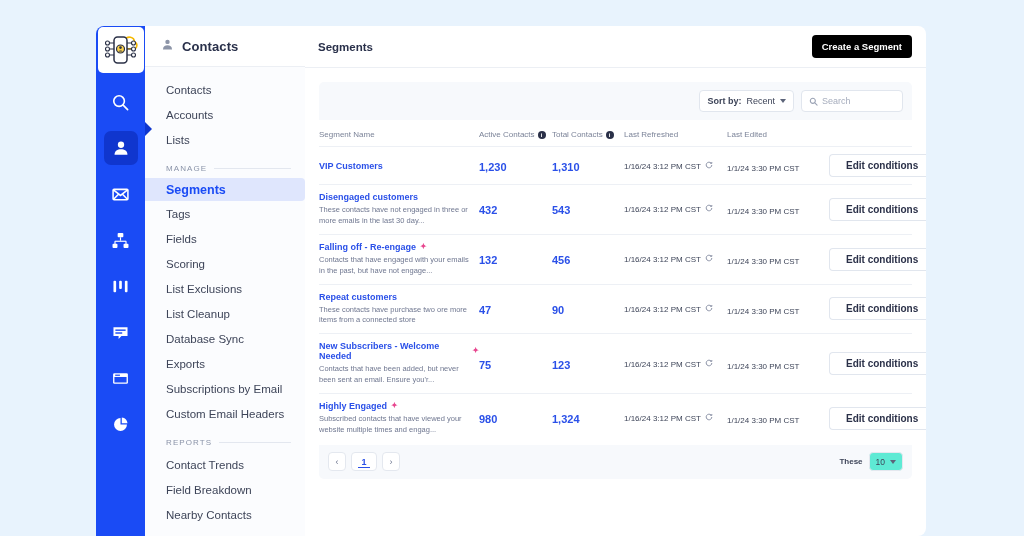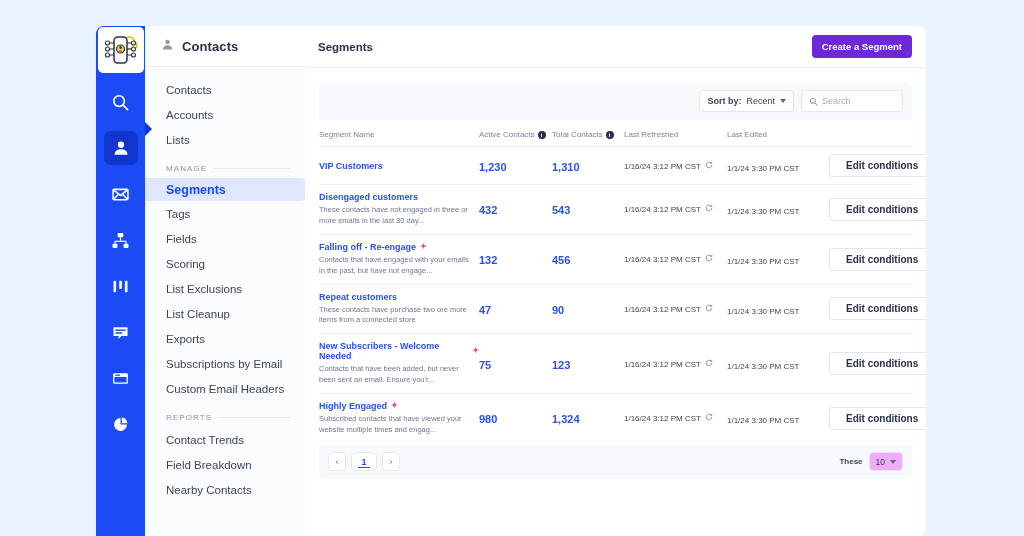--- a/index.html
+++ b/index.html
@@ -91,21 +91,21 @@
     z-index: 2;
     overflow: hidden;
   }
   .card-top {
     height: 42px; display: flex; align-items: center;
     justify-content: space-between; padding: 0 14px 0 13px;
     border-bottom: 1px solid #eceff4;
   }
   .card-top .h1 { font-size: 11.5px; font-weight: bold; color: #29304a; }
   .btn-primary {
-    background: #6d28d9; color: #fff; border: none; border-radius: 4px;
+    background: #000000; color: #fff; border: none; border-radius: 4px;
     font-size: 9.5px; font-weight: bold; padding: 6px 10px; cursor: pointer;
     font-family: "Liberation Sans", sans-serif;
   }
 
   .tablewrap { padding: 14px 14px 0 14px; }
 
   .toolbar {
     background: #f7f9fc; border-radius: 5px 5px 0 0;
     height: 38px; display: flex; align-items: center;
     justify-content: flex-end; gap: 7px; padding: 0 9px;
@@ -184,21 +184,21 @@
     font-size: 9px; color: #2a50e8; font-weight: bold; cursor: pointer;
     position: relative;
   }
   .pg-cur::after {
     content: ""; position: absolute; bottom: 2px; left: 6px; right: 6px;
     height: 1.5px; background: #2a50e8;
   }
   .pg-right { display: flex; align-items: center; gap: 6px; }
   .pg-right .lbl { font-size: 8px; font-weight: bold; color: #3d4458; }
   .rows-sel {
-    background: #f0abfc; border: 1px solid #e4e8ef; border-radius: 4px;
+    background: #5eead4; border: 1px solid #e4e8ef; border-radius: 4px;
     height: 19px; display: flex; align-items: center; gap: 5px;
     padding: 0 6px; font-size: 8.5px; color: #3d4458; cursor: pointer;
   }
   .sparkle { font-size: 8px; color: #e8468f; line-height: 1; }
 </style>
 </head>
 <body>
 
 <div id="app">
 
@@ -321,20 +321,23 @@
           <span>Fields</span>
         </div>
       <div class="nav-item">
           <span>Scoring</span>
         </div>
       <div class="nav-item">
           <span>List Exclusions</span>
         </div>
       <div class="nav-item">
           <span>List Cleanup</span>
+        </div>
+      <div class="nav-item">
+          <span>Database Sync</span>
         </div>
       <div class="nav-item">
           <span>Exports</span>
         </div>
       <div class="nav-item">
           <span>Subscriptions by Email</span>
         </div>
       <div class="nav-item">
           <span>Custom Email Headers</span>
         </div>

